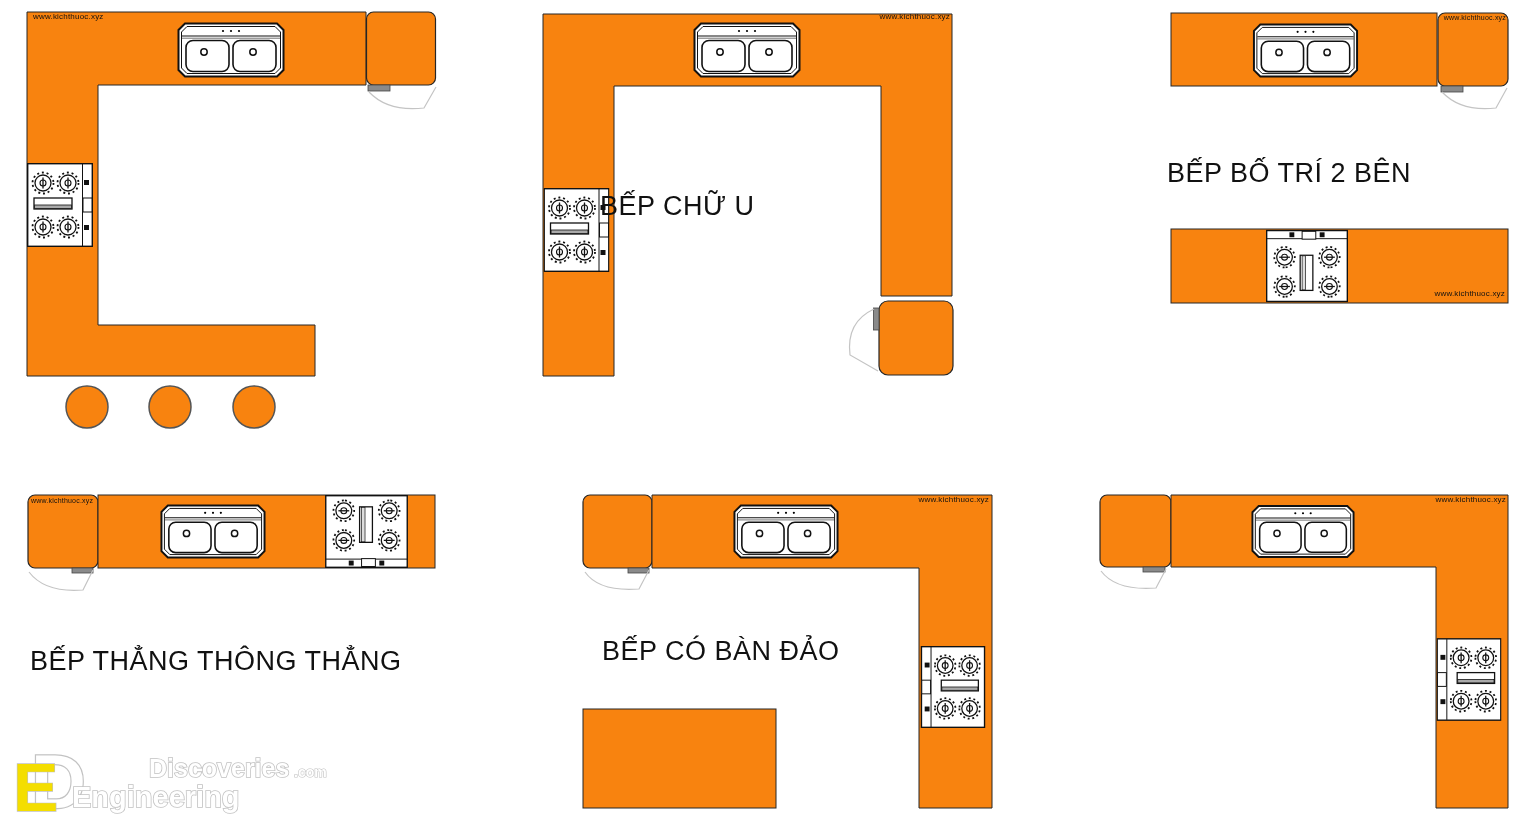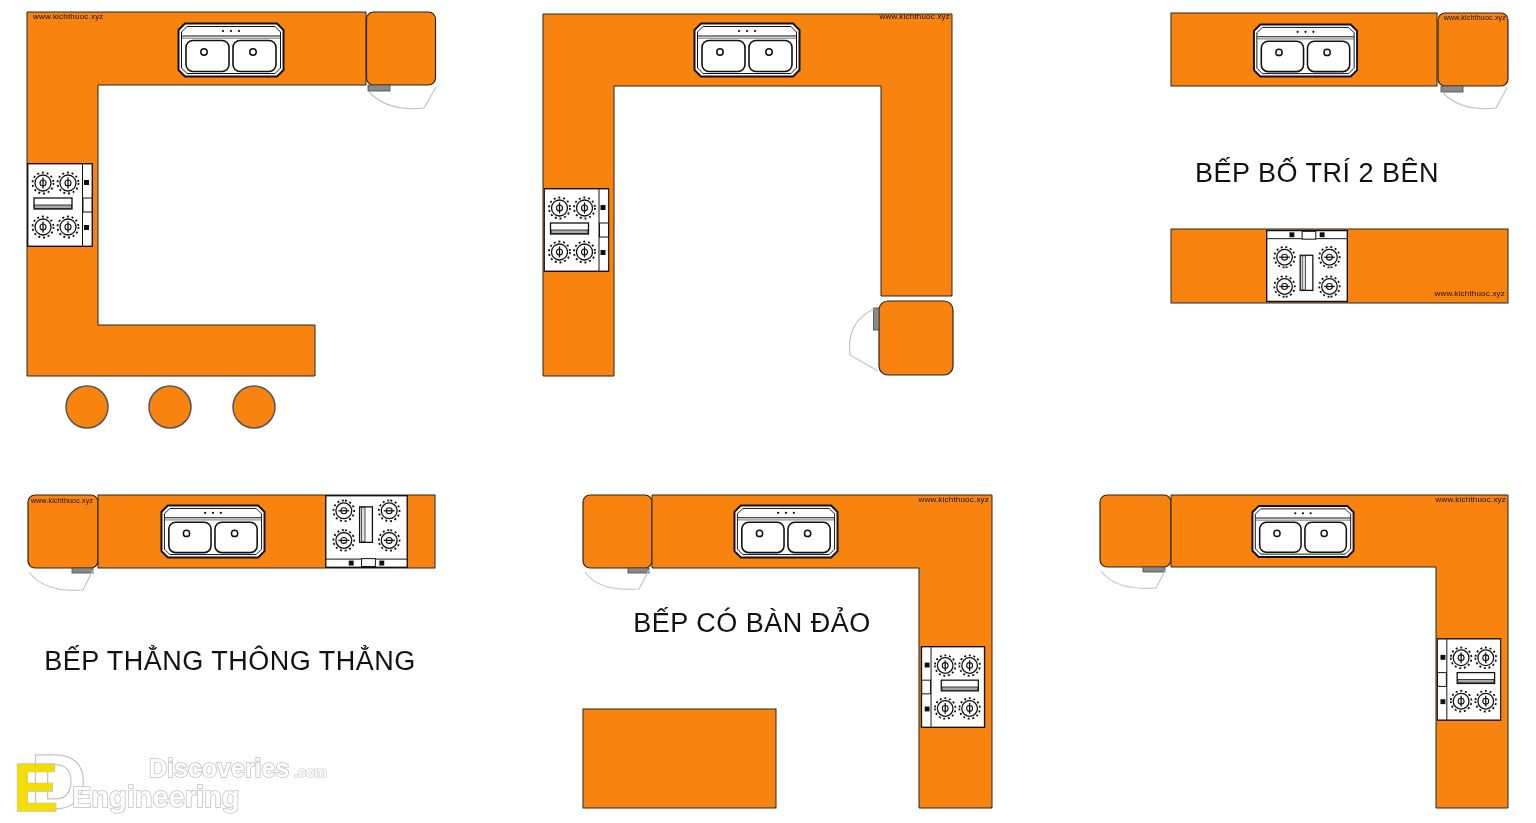--- a/index.html
+++ b/index.html
@@ -7,21 +7,21 @@
     --counter:#F8830F; --outline:#262626; --label_text:#111111;
     --door_leaf:#8A8A8A; --swing_line:#C4C4C4;
     --logo_yellow:#F4DE00; --logo_outline:#C2C2C2;
   }
   *{margin:0;padding:0;box-sizing:border-box}
   html,body{width:1536px;height:823px;background:#ffffff;overflow:hidden;
     font-family:"Liberation Sans", sans-serif;}
   .stage{position:relative;width:1536px;height:823px;background:#fff}
   .canvas-svg{position:absolute;left:0;top:0}
   .layout-label{position:absolute;color:var(--label_text);font-size:27px;
-    text-align:center;white-space:pre-line;line-height:34px;letter-spacing:.5px}
+    white-space:pre-line;line-height:34px;letter-spacing:.5px}
   .watermark{position:absolute;color:#111;font-size:8px;letter-spacing:.2px;line-height:8px}
   .wm-right{text-align:right}
   .wm-small{font-size:7px}
   .logo-wrap{position:absolute;left:6px;top:740px;width:340px;height:83px}
 </style>
 </head>
 <body>
 
 <div class="stage">
 
@@ -173,23 +173,24 @@
       </g>
       <g>
         <use href="#sink" x="1251" y="503" width="104" height="57"></use>
       </g>
       <g transform="translate(2938,0) scale(-1,1)">
         <use href="#stove-v" x="1436.5" y="638" width="65" height="83"></use>
       </g>
     </g>
   </svg>
 
+  <div class="layout-label" style="left:600px;top:189px;width:300px">BẾP CHỮ U</div>
   <div class="layout-label" style="left:1167px;top:156px;width:300px">BẾP BỐ TRÍ 2 BÊN</div>
   <div class="layout-label" style="left:30px;top:644px;width:400px">BẾP THẲNG THÔNG THẲNG</div>
-  <div class="layout-label" style="left:602px;top:606px;width:300px">BẾP CÓ BÀN ĐẢO</div>
+  <div class="layout-label" style="left:602px;top:634px;width:300px">BẾP CÓ BÀN ĐẢO</div>
 
   <div class="watermark" style="left:33px;top:13px">www.kichthuoc.xyz</div>
   <div class="watermark wm-right" style="left:830px;top:13px;width:120px">www.kichthuoc.xyz</div>
   <div class="watermark wm-right wm-small" style="left:1440px;top:14px;width:66px">www.kichthuoc.xyz</div>
   <div class="watermark wm-right" style="left:1385px;top:290px;width:120px">www.kichthuoc.xyz</div>
   <div class="watermark wm-small" style="left:31px;top:497px;width:66px">www.kichthuoc.xyz</div>
   <div class="watermark wm-right" style="left:869px;top:496px;width:120px">www.kichthuoc.xyz</div>
   <div class="watermark wm-right" style="left:1386px;top:496px;width:120px">www.kichthuoc.xyz</div>
 
   <div class="logo-wrap">

